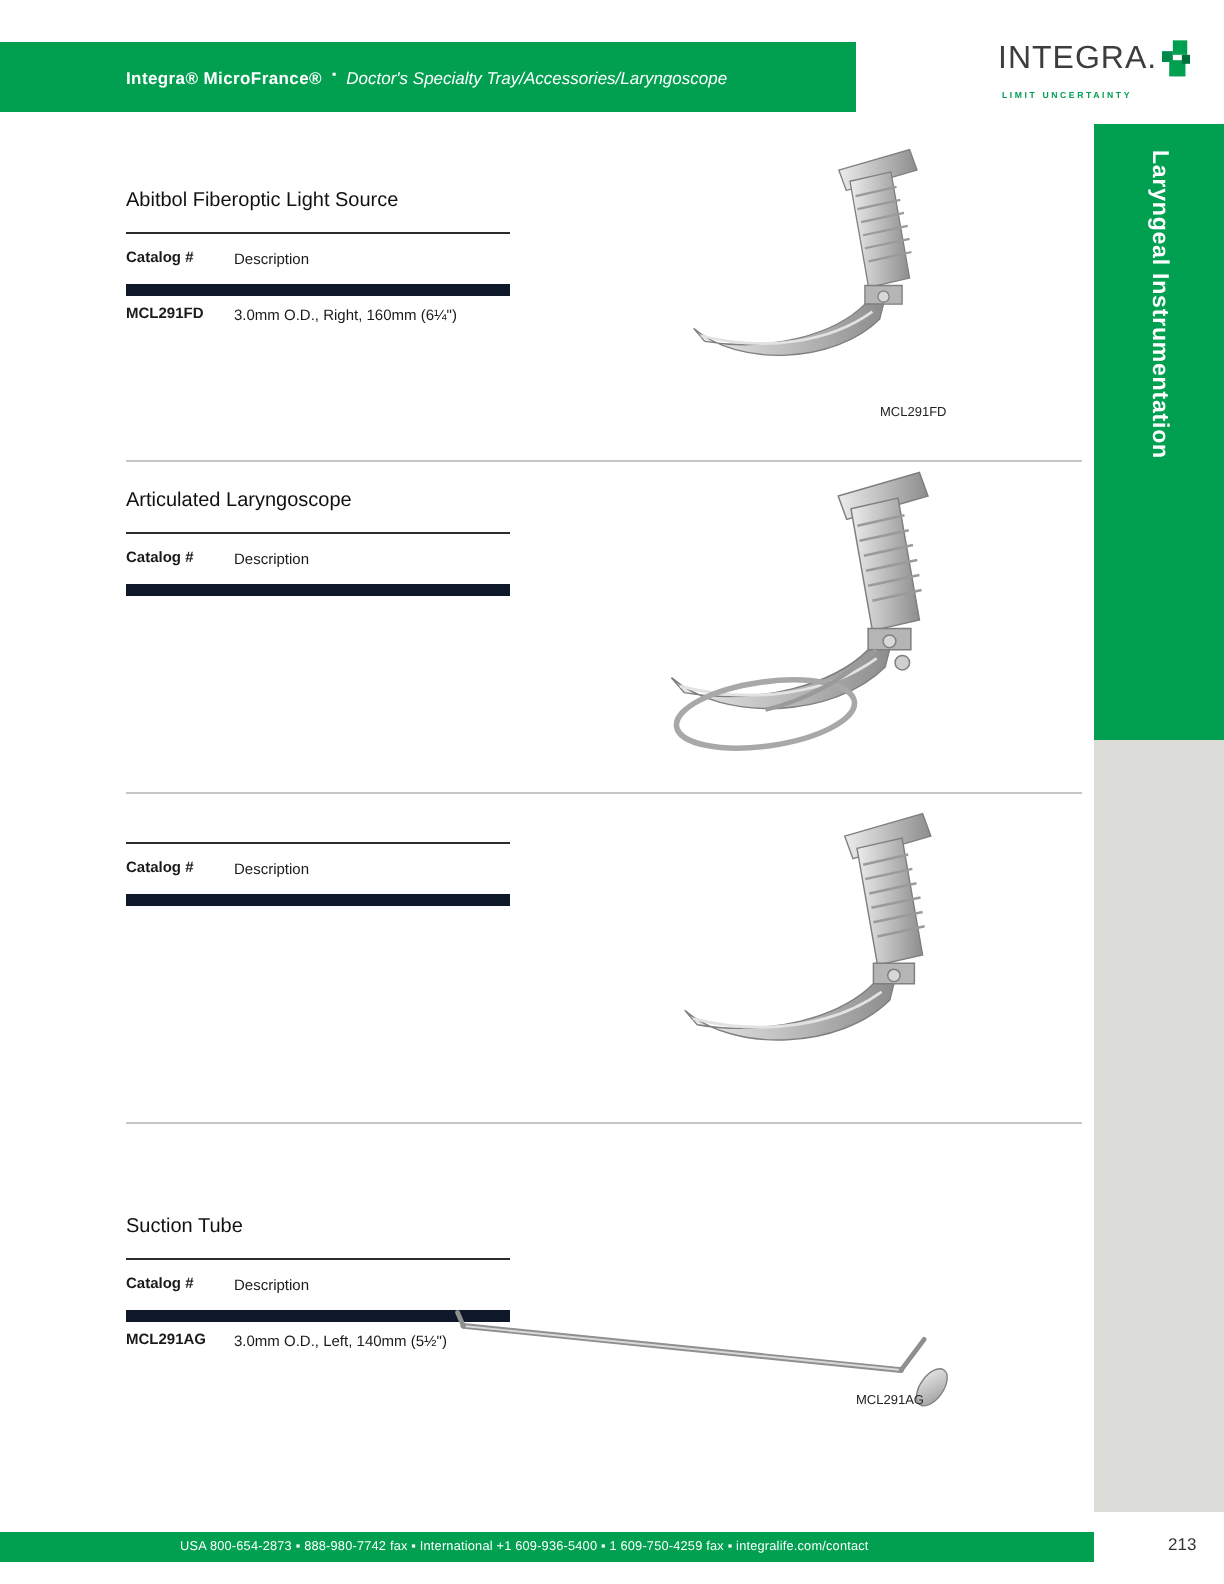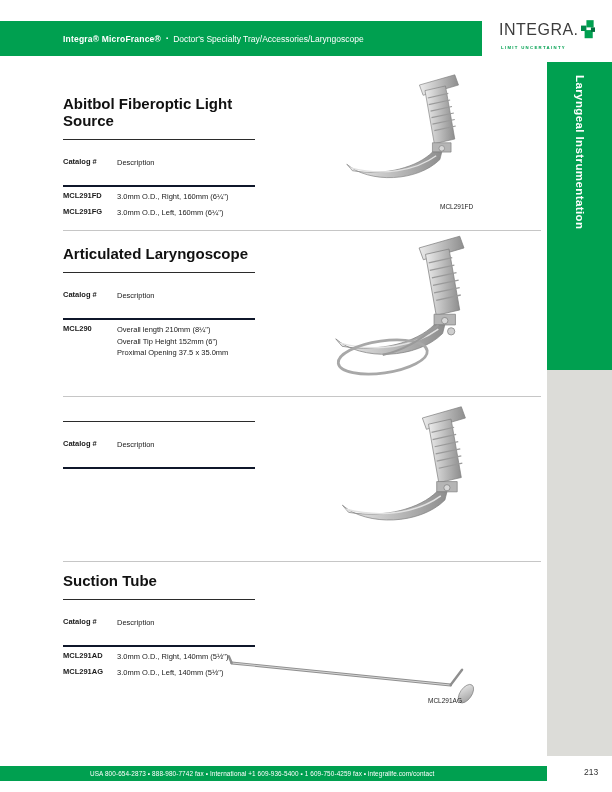--- a/index.html
+++ b/index.html
@@ -2,45 +2,45 @@
 <html><head>
 <meta charset="utf-8">
 <style>
   html,body{margin:0;padding:0;background:#f0f0f0;}
   .page{
     position:relative;width:612px;height:792px;margin:0 auto;background:#ffffff;
     font-family:"Liberation Sans",sans-serif;overflow:hidden;color:#1a1a1a;
   }
   
   .header-bar{
-    position:absolute;left:0;top:21px;width:482px;height:35px;background:#00A050;
+    position:absolute;left:0;top:21px;width:428px;height:35px;background:#00A050;
     display:flex;align-items:center;padding-left:63px;box-sizing:border-box;color:#fff;
   }
   .header-bar .brand{font-size:8.5px;font-weight:bold;letter-spacing:.2px;}
   .header-bar .sep{font-size:6px;margin:0 5px;position:relative;top:-1px;}
-  .header-bar .crumb{font-size:8.5px;}
+  .header-bar .crumb{font-size:8.5px;font-style:italic;}
   .logo{position:absolute;left:499px;top:22px;width:96px;}
   .logo-row{display:flex;align-items:flex-start;}
   .logo-text{font-size:16px;font-weight:normal;color:#3d3d3d;letter-spacing:.5px;line-height:1;text-align:right;}
   .logo-puzzle{margin-left:2px;margin-top:-3px;}
   .logo-tagline{font-size:4.3px;color:#00A050;letter-spacing:1.3px;margin-top:2px;margin-left:2px;font-weight:bold;}
   
   .side-tab{
     position:absolute;left:547px;top:62px;width:65px;height:308px;background:#00A050;
     display:flex;justify-content:center;box-sizing:border-box;padding-top:13px;
   }
   .side-label{
     writing-mode:vertical-rl;color:#fff;font-weight:bold;font-size:11.5px;letter-spacing:.4px;
   }
   .side-gray{position:absolute;left:547px;top:370px;width:65px;height:386px;background:#DCDCD8;}
   
   .section{position:absolute;left:63px;width:200px;}
-  .section h2{margin:0 0 10px 0;font-size:15px;font-weight:bold;color:#111;}
+  .section h2{margin:0 0 10px 0;font-size:10px;font-weight:normal;color:#111;}
   .spec-table{width:192px;font-size:7.5px;}
-  .thead{display:flex;border-top:1px solid #2b2b2b;border-bottom:2px solid #0f172a;padding:17px 0;font-weight:bold;}
+  .thead{display:flex;border-top:1px solid #2b2b2b;border-bottom:6px solid #0f172a;padding:7px 0;font-weight:bold;}
   .trow{display:flex;margin-top:4px;}
   .cat{width:54px;font-weight:bold;flex-shrink:0;}
   .desc{flex:1;white-space:pre-line;line-height:1.5;font-weight:normal;}
   .divider{position:absolute;left:63px;width:478px;height:1px;background:#c6c6c6;}
   
   .illus{position:absolute;}
   .img-caption{position:absolute;font-size:6.5px;color:#222;}
   
   .footer-bar{
     position:absolute;left:0;top:766px;width:547px;height:15px;background:#00A050;
@@ -82,24 +82,20 @@
     <h2>Abitbol Fiberoptic Light Source</h2>
     <div class="spec-table">
       <div class="thead">
         <span class="cat">Catalog #</span>
         <span class="desc">Description</span>
       </div>
       <div class="trow">
         <span class="cat">MCL291FD</span>
         <span class="desc">3.0mm O.D., Right, 160mm (6¼")</span>
       </div>
-      <div class="trow">
-        <span class="cat">MCL291FG</span>
-        <span class="desc">3.0mm O.D., Left, 160mm (6¼")</span>
-      </div>
     </div>
   </section>
 
   <svg class="illus" style="left:330px;top:72px" width="190" height="135" viewBox="0 0 200 145">
     <defs>
       <linearGradient id="gA" x1="0" y1="0" x2="1" y2="0">
         <stop offset="0" stop-color="#ececec"></stop>
           <stop offset="0.45" stop-color="#c2c2c2"></stop>
           <stop offset="1" stop-color="#8d8d8d"></stop>
       </linearGradient>
@@ -117,26 +113,20 @@
   <span class="img-caption" style="left:440px;top:203px">MCL291FD</span>
 
   <div class="divider" style="top:230px"></div>
 
   <section class="section" style="top:245px">
     <h2>Articulated Laryngoscope</h2>
     <div class="spec-table">
       <div class="thead">
         <span class="cat">Catalog #</span>
         <span class="desc">Description</span>
-      </div>
-      <div class="trow">
-        <span class="cat">MCL290</span>
-        <span class="desc">Overall length 210mm (8¼")
-Overall Tip Height 152mm (6")
-Proximal Opening 37.5 x 35.0mm</span>
       </div>
     </div>
   </section>
 
   <svg class="illus" style="left:318px;top:233px" width="215" height="155" viewBox="0 0 200 145">
     <defs>
       <linearGradient id="gB" x1="0" y1="0" x2="1" y2="0">
         <stop offset="0" stop-color="#ececec"></stop>
           <stop offset="0.45" stop-color="#c2c2c2"></stop>
           <stop offset="1" stop-color="#8d8d8d"></stop>
@@ -181,30 +171,26 @@
       <path d="M103 28 l22 -5 M104 35 l23 -5 M106 42 l23 -5 M107 49 l24 -5 M108 56 l24 -5 M110 63 l23 -5" fill="none" stroke="#9a9a9a" stroke-width="1.2"></path>
       <path d="M108 76 h20 v10 h-20 z" fill="#b5b5b5"></path>
       <circle cx="118" cy="82" r="3" fill="#d8d8d8"></circle>
       <path d="M108 86 C 92 102, 58 112, 22 106 L 16 99 C 40 120, 92 118, 116 94 L 118 86 Z" fill="url(#gC)"></path>
       <path d="M20 103 C 55 112, 90 106, 112 90" fill="none" stroke="#e2e2e2" stroke-width="1.4"></path>
     </g>
   </svg>
 
   <div class="divider" style="top:561px"></div>
 
-  <section class="section" style="top:572px">
+  <section class="section" style="top:608px">
     <h2>Suction Tube</h2>
     <div class="spec-table">
       <div class="thead">
         <span class="cat">Catalog #</span>
         <span class="desc">Description</span>
-      </div>
-      <div class="trow">
-        <span class="cat">MCL291AD</span>
-        <span class="desc">3.0mm O.D., Right, 140mm (5½")</span>
       </div>
       <div class="trow">
         <span class="cat">MCL291AG</span>
         <span class="desc">3.0mm O.D., Left, 140mm (5½")</span>
       </div>
     </div>
   </section>
 
   <svg class="illus" style="left:218px;top:638px" width="300" height="72" viewBox="0 0 300 75">
     <defs>

